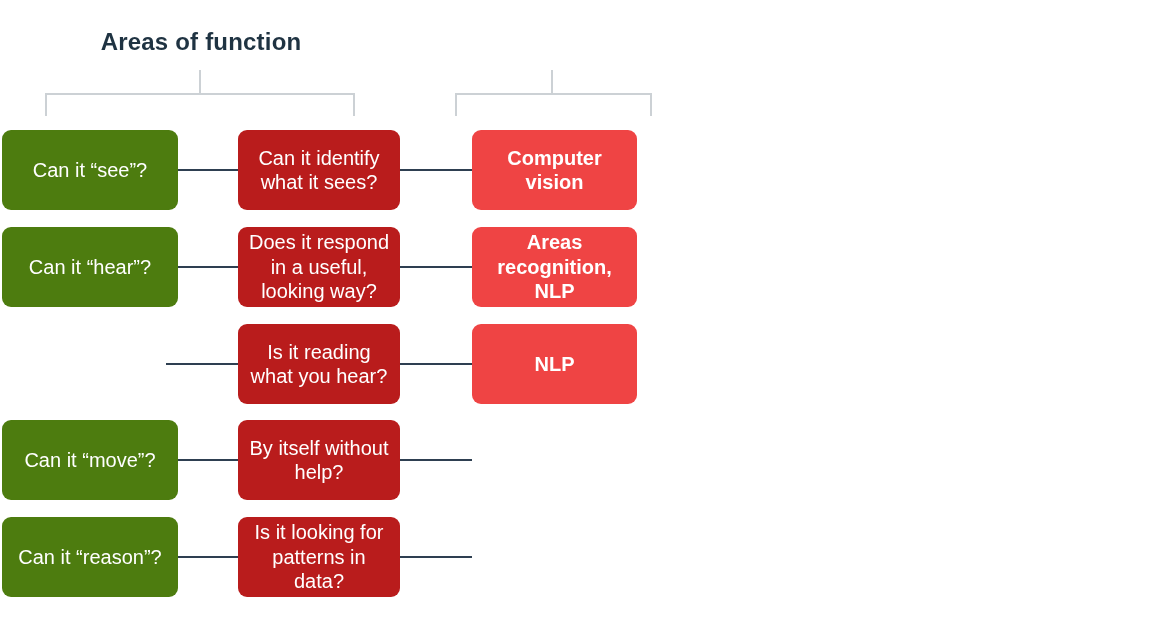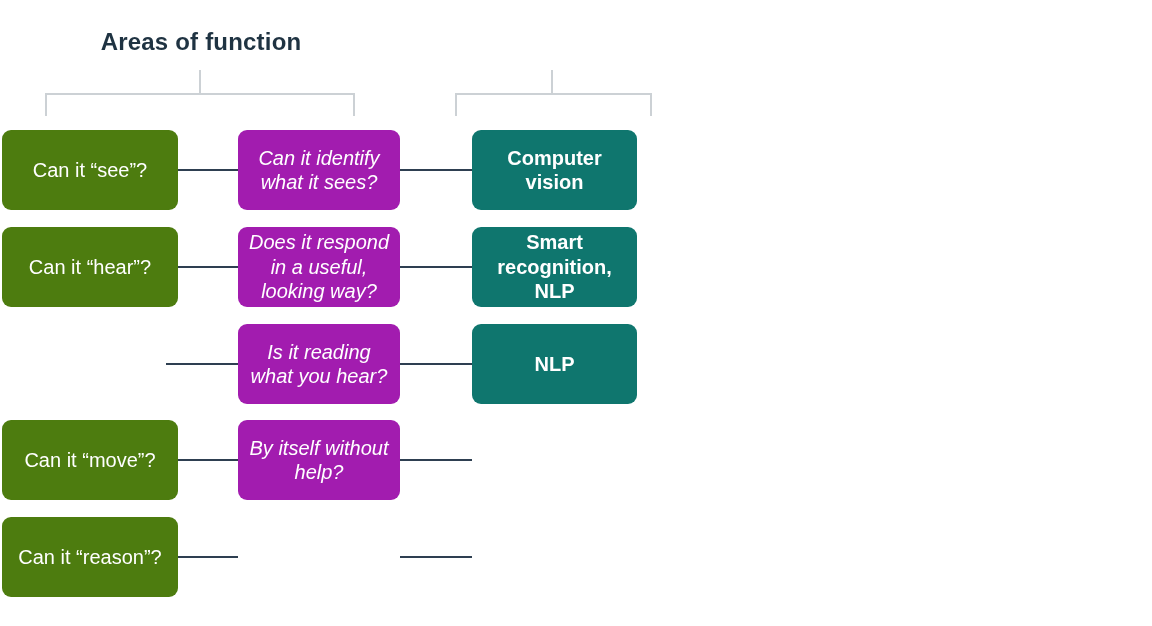--- a/index.html
+++ b/index.html
@@ -61,22 +61,22 @@
     align-items: center;
     justify-content: center;
     text-align: center;
     font-size: 20px;
     line-height: 1.22;
     white-space: pre-line;
     box-sizing: border-box;
     padding: 4px 8px;
   }
   .box.question      { left: 2px;   width: 176px; background: #4d7c0f; font-weight: 400; }
-  .box.clarification { left: 238px; width: 162px; background: #a21caf; font-style: italic; }
-  .box.ai-type       { left: 472px; width: 165px; background: #0f766e; font-weight: 700; }
+  .box.clarification { left: 238px; width: 162px; background: #b91c1c; }
+  .box.ai-type       { left: 472px; width: 165px; background: #ef4444; font-weight: 700; }
 
   .connector {
     position: absolute;
     top: 39px; height: 2px;
     background: #2e3f51;
   }
   .connector.c1 { left: 166px; width: 72px; }
   .connector.c2 { left: 400px; width: 72px; }
 </style>
 </head>
@@ -101,21 +101,21 @@
 vision</div>
   </div>
 
   <div class="row r2">
     <div class="connector c1"></div>
     <div class="connector c2"></div>
     <div class="box question">Can it “hear”?</div>
     <div class="box clarification">Does it respond
 in a useful,
 looking way?</div>
-    <div class="box ai-type">Smart
+    <div class="box ai-type">Areas
 recognition,
 NLP</div>
   </div>
 
   <div class="row r3">
     <div class="connector c1"></div>
     <div class="connector c2"></div>
     <div class="box clarification">Is it reading
 what you hear?</div>
     <div class="box ai-type">NLP</div>
@@ -126,15 +126,17 @@
     <div class="connector c2"></div>
     <div class="box question">Can it “move”?</div>
     <div class="box clarification">By itself without
 help?</div>
   </div>
 
   <div class="row r5">
     <div class="connector c1"></div>
     <div class="connector c2"></div>
     <div class="box question">Can it “reason”?</div>
+    <div class="box clarification">Is it looking for
+patterns in data?</div>
   </div>
 
 </div>
 
 </body></html>

